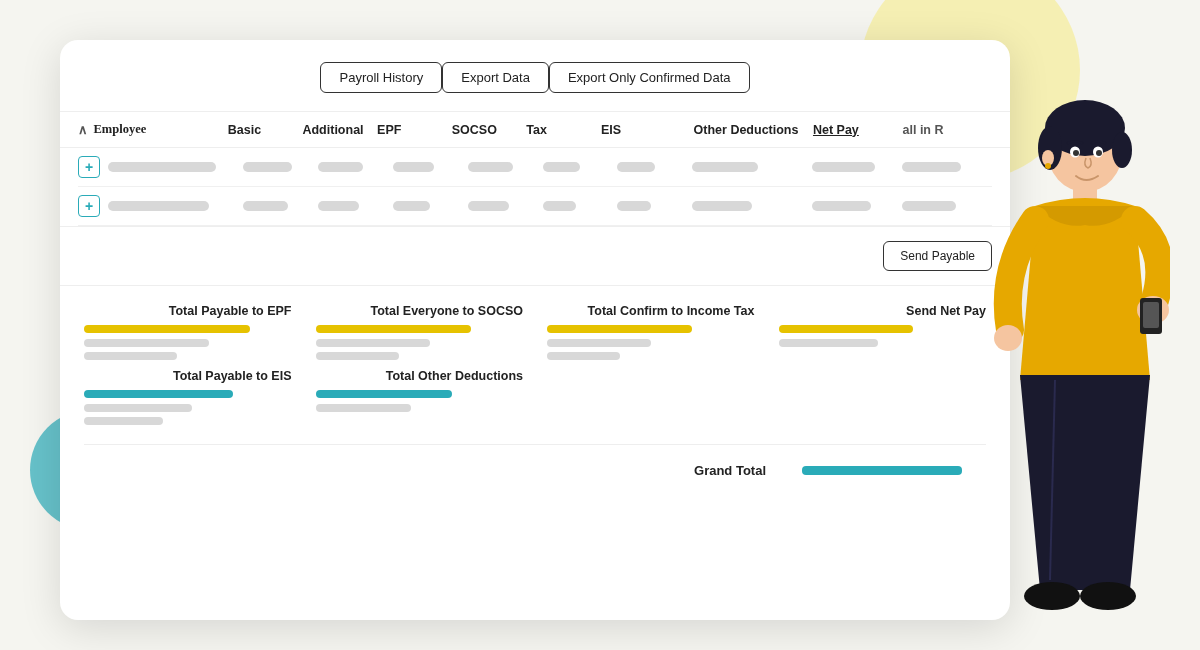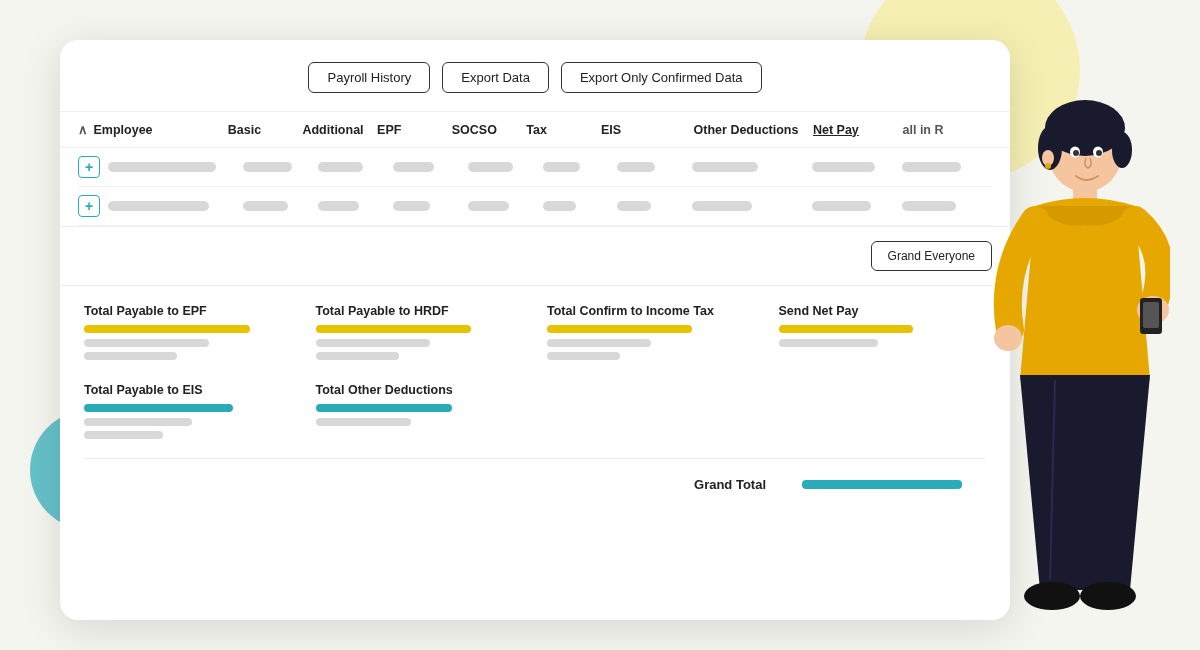--- a/index.html
+++ b/index.html
@@ -59,21 +59,20 @@
       box-shadow: 0 8px 40px rgba(0,0,0,0.13);
       z-index: 2;
       overflow: hidden;
     }
 
     
     .top-bar {
       display: flex;
       justify-content: center;
       align-items: center;
-      gap: 12px;
       padding: 22px 30px 18px;
       border-bottom: 1px solid #eee;
     }
     .top-btn {
       border: 1.5px solid #333;
       background: #fff;
       border-radius: 6px;
       padding: 7px 18px;
       font-size: 13px;
       font-weight: 500;
@@ -98,21 +97,21 @@
       margin-right: 6px;
       color: #555;
       font-size: 13px;
     }
     .th-col {
       flex: 1;
       min-width: 60px;
       color: #222;
       font-weight: 700;
     }
-    .th-col.employee { flex: 1.8; }
+    .th-col.employee { flex: 1.8; font-family: Liberation Serif, serif; }
     .th-col.other-ded { flex: 1.6; margin-left: 18px; }
     .th-col.net-pay { flex: 1.2; text-decoration: underline; }
     .th-col.all-in { flex: 1.2; color: #555; }
 
     
     .table-body { padding: 0 18px; }
     .table-row {
       display: flex;
       align-items: center;
       padding: 8px 0;
@@ -171,22 +170,23 @@
       cursor: pointer;
     }
 
     
     .summary-section {
       padding: 18px 24px 12px;
     }
     .summary-grid {
       display: grid;
       grid-template-columns: repeat(4, 1fr);
-      gap: 18px 24px;
+      gap: 4px 24px;
       margin-bottom: 14px;
+      text-align: right;
     }
     .summary-item { }
     .summary-title {
       font-size: 12.5px;
       font-weight: 700;
       color: #222;
       margin-bottom: 7px;
     }
     .summary-bar-yellow {
       height: 8px;
@@ -341,35 +341,35 @@
       <div class="row-cell net-pay">
         <span class="skeleton-bar" style="width:65%;"></span>
       </div>
       <div class="row-cell all-in">
         <span class="skeleton-bar" style="width:60%;"></span>
       </div>
     </div>
   </div>
 
   <div class="action-bar">
-    <button class="action-btn">Grand Everyone</button>
+    <button class="action-btn">Send Payable</button>
   </div>
 
   <div class="summary-section">
     <div class="summary-grid">
 
       <div class="summary-item">
         <div class="summary-title">Total Payable to EPF</div>
         <div class="summary-bar-yellow" style="width:80%;"></div>
         <div class="summary-sk" style="width:60%;"></div>
         <div class="summary-sk" style="width:45%;"></div>
       </div>
 
       <div class="summary-item">
-        <div class="summary-title">Total Payable to HRDF</div>
+        <div class="summary-title">Total Everyone to SOCSO</div>
         <div class="summary-bar-yellow" style="width:75%;"></div>
         <div class="summary-sk" style="width:55%;"></div>
         <div class="summary-sk" style="width:40%;"></div>
       </div>
 
       <div class="summary-item">
         <div class="summary-title">Total Confirm to Income Tax</div>
         <div class="summary-bar-yellow" style="width:70%;"></div>
         <div class="summary-sk" style="width:50%;"></div>
         <div class="summary-sk" style="width:35%;"></div>

